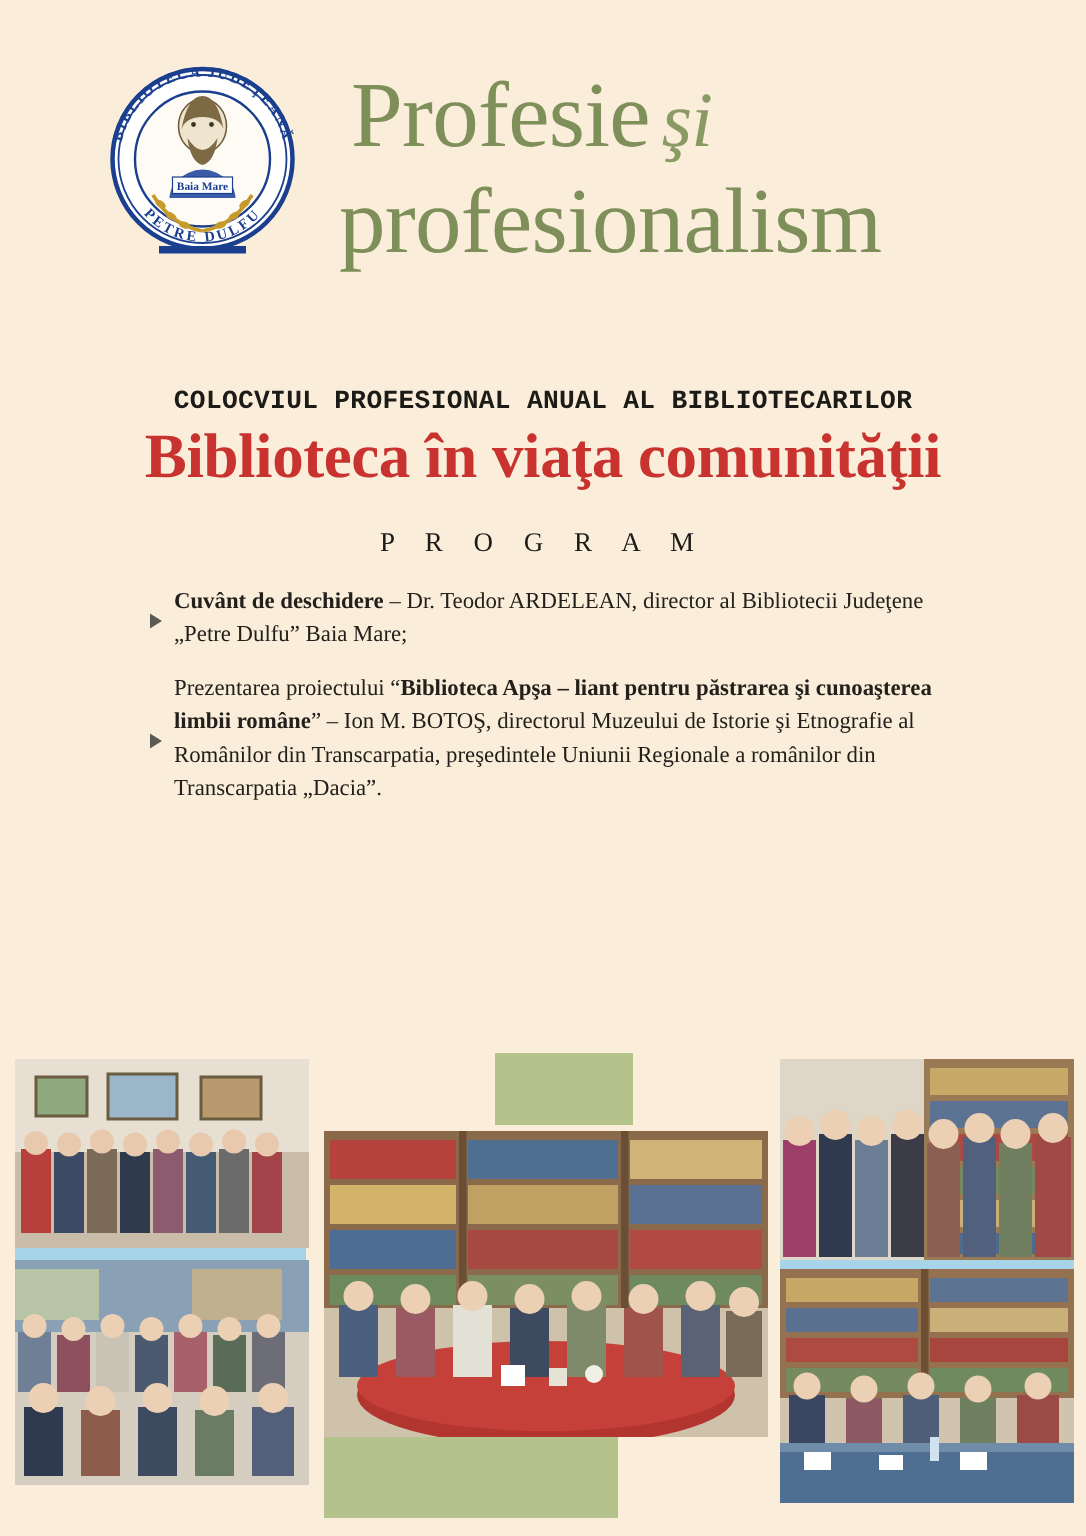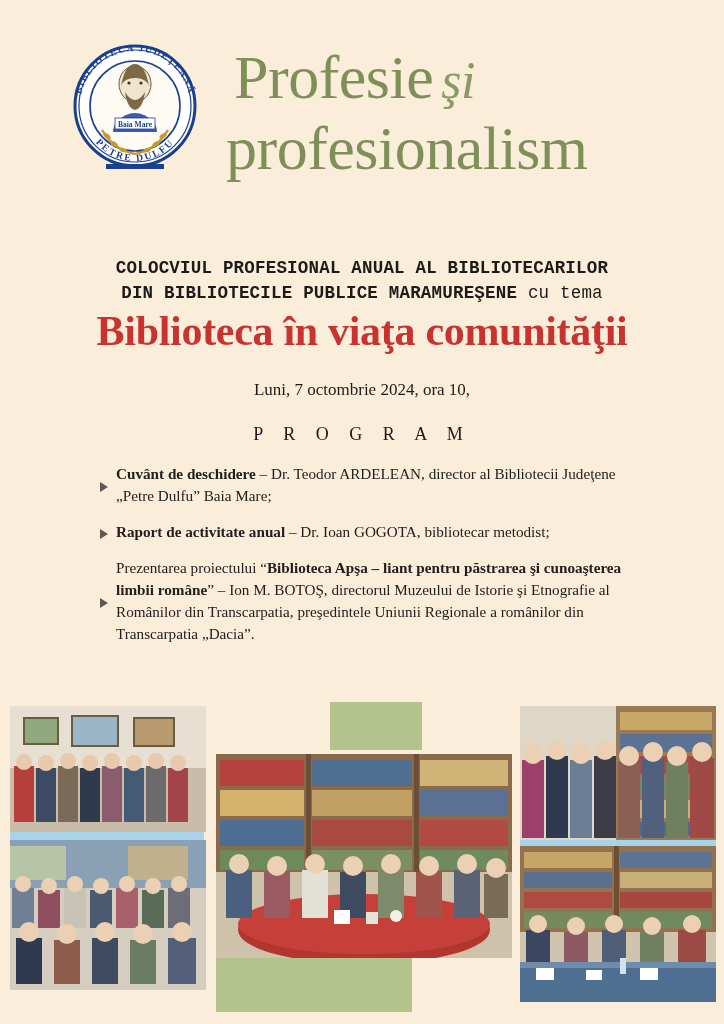--- a/index.html
+++ b/index.html
@@ -198,57 +198,42 @@
   <div class="title-block">
     <div class="title-line1">
       <span>Profesie</span><span class="title-si">şi</span>
     </div>
     <div class="title-line2">profesionalism</div>
   </div>
 </div>
 
 <div class="subtitle">
   <div class="subtitle-line">COLOCVIUL PROFESIONAL ANUAL AL BIBLIOTECARILOR</div>
-  <div class="subtitle-line">
-    <span>DIN BIBLIOTECILE PUBLICE MARAMUREŞENE</span>
-    <span class="soft">cu tema</span>
-  </div>
 </div>
 
 <div class="main-title">Biblioteca în viaţa comunităţii</div>
 
 <div class="when">
-  <div>Luni, 7 octombrie 2024, ora 10,</div>
 </div>
 
 <div class="program-heading">P R O G R A M</div>
 
 <div class="program">
 
   <div class="program-item">
     <span class="bullet">
       <svg width="8" height="10" viewBox="0 0 8 10">
           <polygon points="0,0 8,5 0,10" fill="#5a5a52"></polygon>
         </svg>
     </span>
     <span class="item-text">
       <b>Cuvânt de deschidere</b><span> – Dr. Teodor ARDELEAN, director al Bibliotecii Judeţene „Petre Dulfu” Baia Mare;</span>
     </span>
   </div>
 
-  <div class="program-item">
-    <span class="bullet">
-      <svg width="8" height="10" viewBox="0 0 8 10">
-          <polygon points="0,0 8,5 0,10" fill="#5a5a52"></polygon>
-        </svg>
-    </span>
-    <span class="item-text">
-      <b>Raport de activitate anual</b><span> – Dr. Ioan GOGOTA, bibliotecar metodist;</span>
-    </span>
-  </div>
 
   <div class="program-item">
     <span class="bullet">
       <svg width="8" height="10" viewBox="0 0 8 10">
           <polygon points="0,0 8,5 0,10" fill="#5a5a52"></polygon>
         </svg>
     </span>
     <span class="item-text">
       <span>Prezentarea proiectului “</span><b>Biblioteca Apşa – liant pentru păstrarea şi cunoaşterea limbii române</b><span>”  – Ion M. BOTOŞ, directorul Muzeului de Istorie şi Etnografie al Românilor din Transcarpatia, preşedintele Uniunii Regionale a românilor din Transcarpatia „Dacia”.</span>
     </span>

